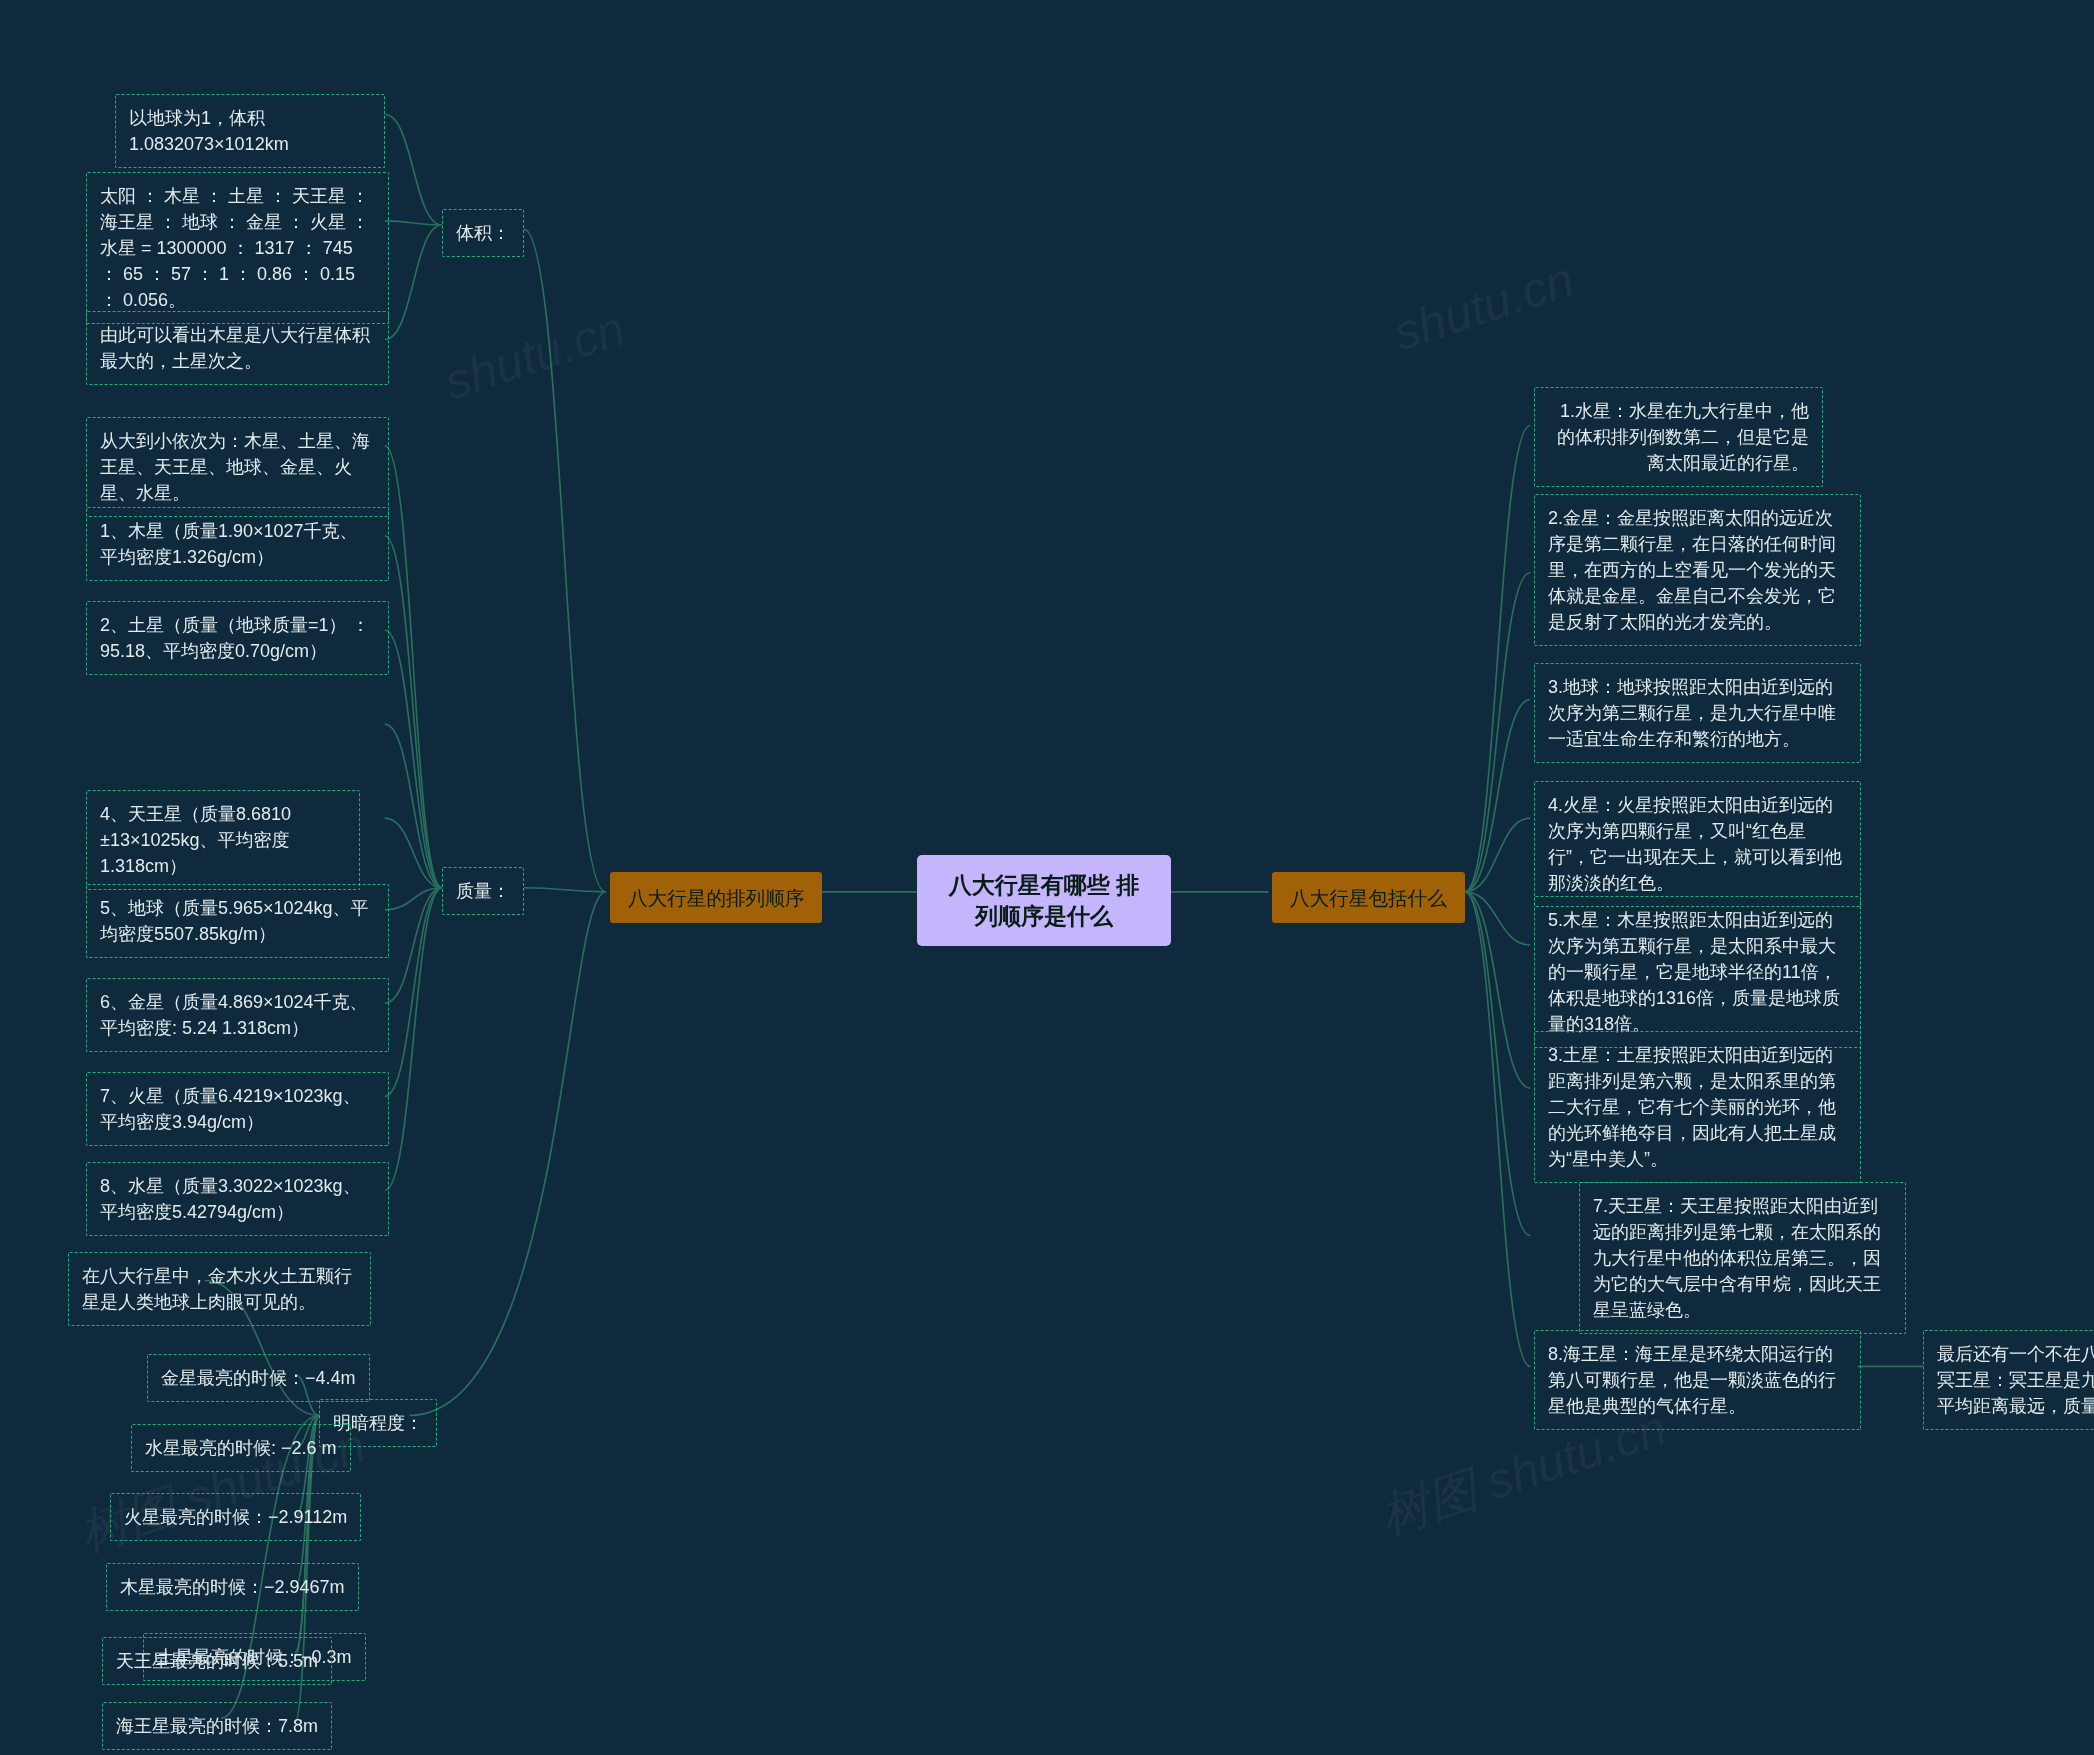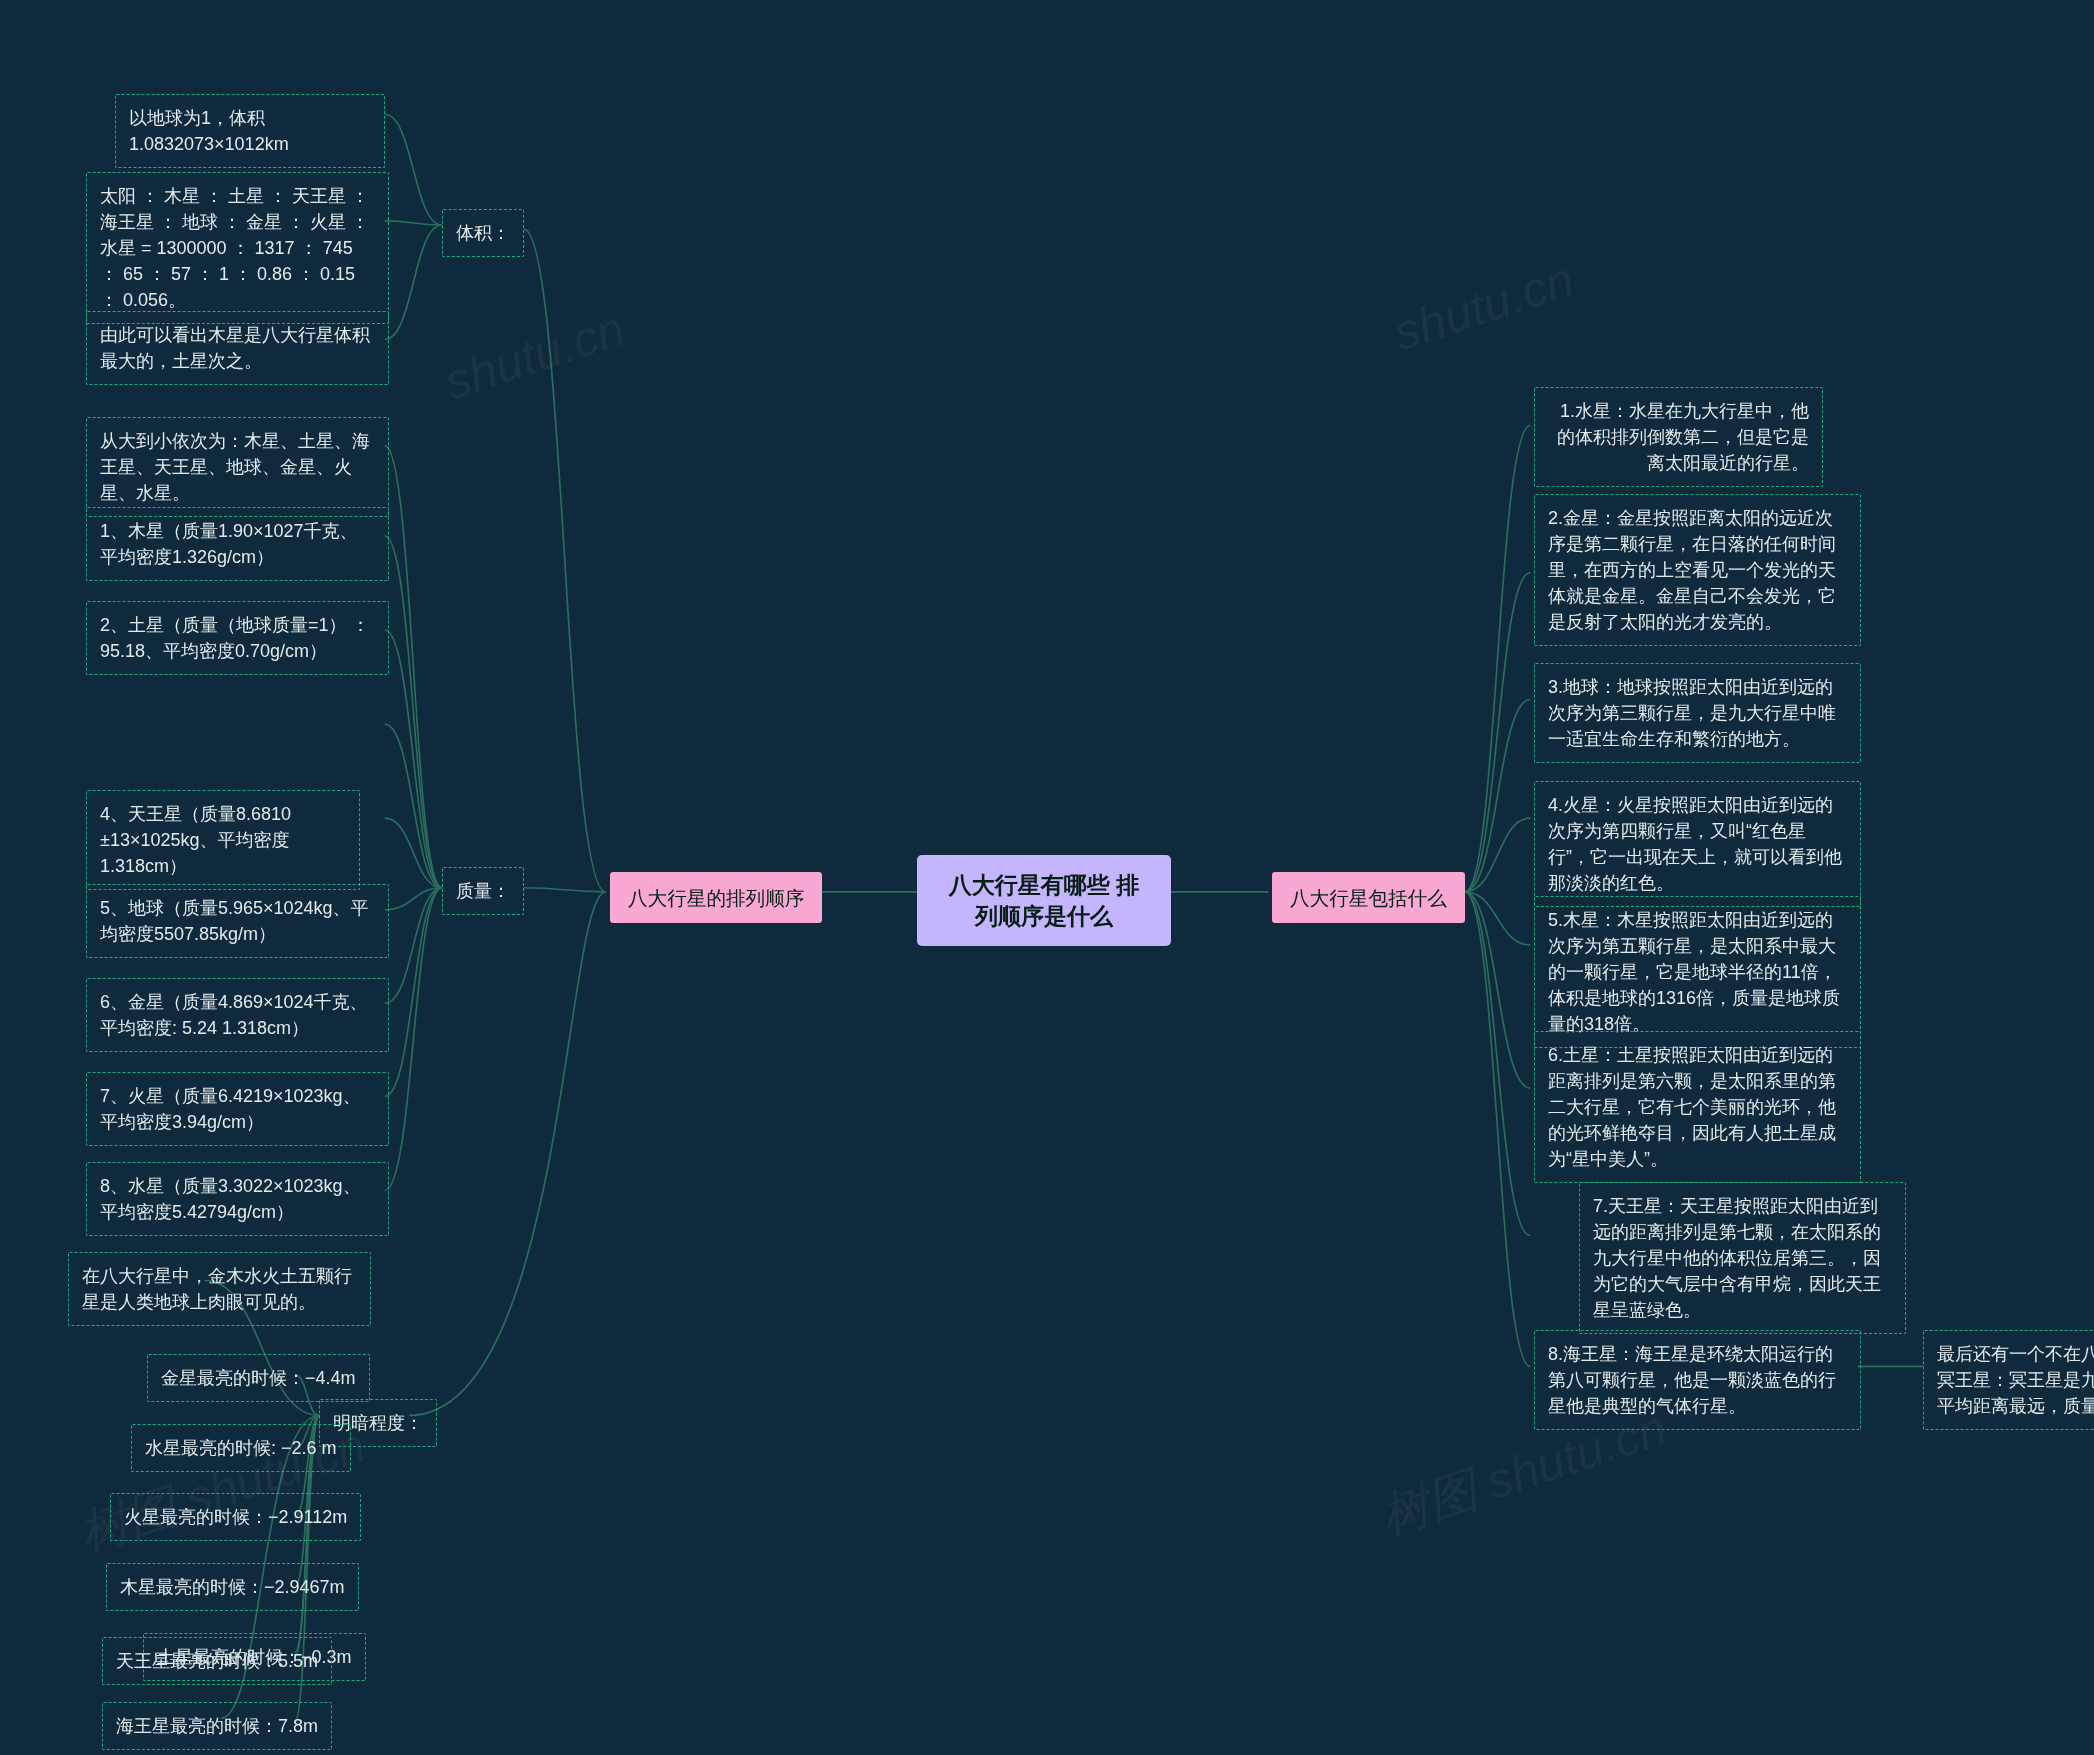--- a/index.html
+++ b/index.html
@@ -33,21 +33,21 @@
     color: #071d15;
     border: none;
     border-radius: 4.9px;
     font-size: 23px;
     text-align: center;
     font-weight: 600;
     padding: 14.7px 21px;
     line-height: 1.35;
   }
   .cat {
-    background: #f9a8d4;
+    background: #a16207;
     color: #071d15;
     border: none;
     border-radius: 3.3px;
     font-size: 19.6px;
     padding: 11.5px 18px;
     font-weight: 500;
   }
   svg.links {
     position: absolute;
     left: 0;
@@ -156,20 +156,20 @@
   <div class="node" style="left:102px; top:1637px;">天王星最亮的时候：5.5m</div>
   <div class="node" style="left:102px; top:1702px;">海王星最亮的时候：7.8m</div>
 
   <div class="node cat" style="left:1272px; top:872px;">八大行星包括什么</div>
 
   <div class="node" style="left:1534px; top:387px; width:289px;text-align:right;">1.水星：水星在九大行星中，他的体积排列倒数第二，但是它是离太阳最近的行星。</div>
   <div class="node" style="left:1534px; top:494px; width:327px;">2.金星：金星按照距离太阳的远近次序是第二颗行星，在日落的任何时间里，在西方的上空看见一个发光的天体就是金星。金星自己不会发光，它是反射了太阳的光才发亮的。</div>
   <div class="node" style="left:1534px; top:663px; width:327px;">3.地球：地球按照距太阳由近到远的次序为第三颗行星，是九大行星中唯一适宜生命生存和繁衍的地方。</div>
   <div class="node" style="left:1534px; top:781px; width:327px;">4.火星：火星按照距太阳由近到远的次序为第四颗行星，又叫“红色星行”，它一出现在天上，就可以看到他那淡淡的红色。</div>
   <div class="node" style="left:1534px; top:896px; width:327px;">5.木星：木星按照距太阳由近到远的次序为第五颗行星，是太阳系中最大的一颗行星，它是地球半径的11倍，体积是地球的1316倍，质量是地球质量的318倍。</div>
-  <div class="node" style="left:1534px; top:1031px; width:327px;">6.土星：土星按照距太阳由近到远的距离排列是第六颗，是太阳系里的第二大行星，它有七个美丽的光环，他的光环鲜艳夺目，因此有人把土星成为“星中美人”。</div>
+  <div class="node" style="left:1534px; top:1031px; width:327px;">3.土星：土星按照距太阳由近到远的距离排列是第六颗，是太阳系里的第二大行星，它有七个美丽的光环，他的光环鲜艳夺目，因此有人把土星成为“星中美人”。</div>
   <div class="node" style="left:1534px; top:1182px; width:327px;margin-left:45px;">7.天王星：天王星按照距太阳由近到远的距离排列是第七颗，在太阳系的九大行星中他的体积位居第三。，因为它的大气层中含有甲烷，因此天王星呈蓝绿色。</div>
   <div class="node" style="left:1534px; top:1330px; width:327px;">8.海王星：海王星是环绕太阳运行的第八可颗行星，他是一颗淡蓝色的行星他是典型的气体行星。</div>
 
   <div class="node" style="left:1923px; top:1330px; width:327px;">最后还有一个不在八大行星之列的：冥王星：冥王星是九大行星中离太阳平均距离最远，质量最小的行星。</div>
 
 </div>
 
 
 </body></html>

